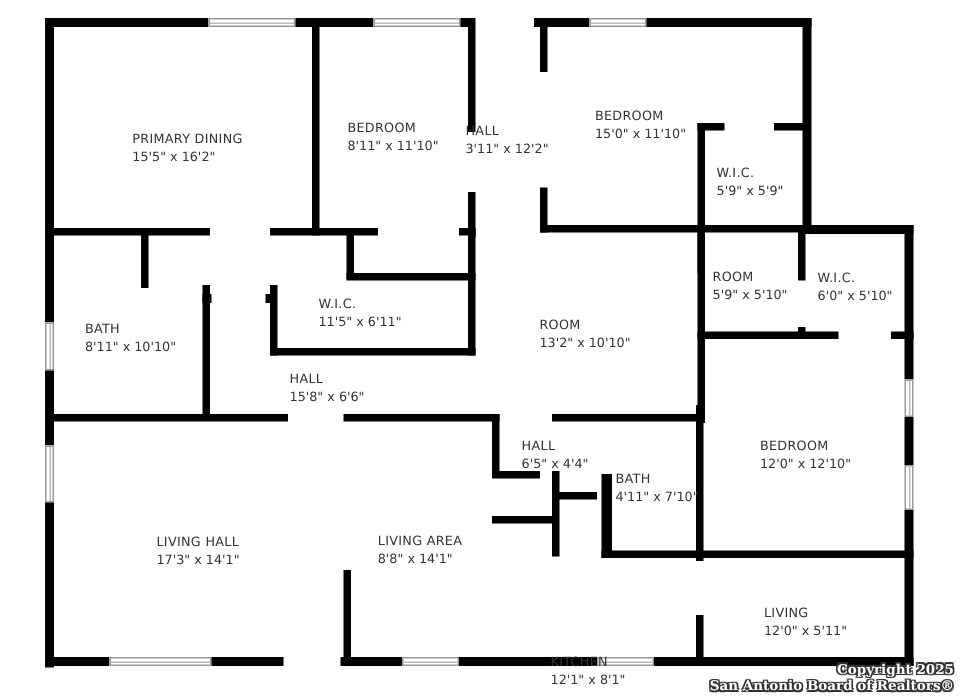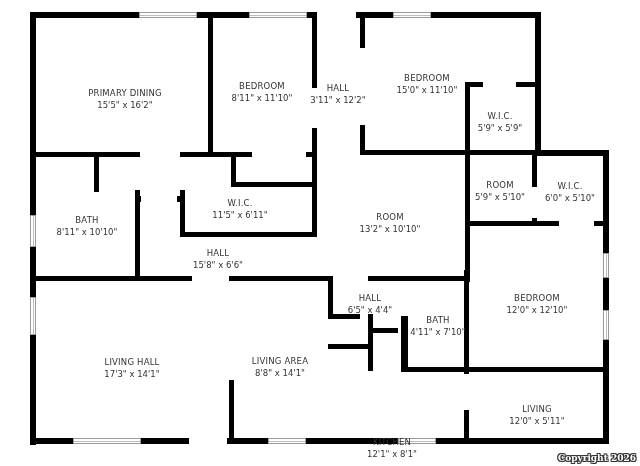--- a/index.html
+++ b/index.html
@@ -2,21 +2,21 @@
 <html><head>
 <meta charset="utf-8">
 <style>
   html, body { margin: 0; padding: 0; background: #ffffff; }
   body { width: 640px; height: 466px; position: relative; overflow: hidden; font-family: "DejaVu Sans", sans-serif; }
   .plan { position: absolute; left: 0; top: 0; width: 640px; height: 466px; }
   .w { position: absolute; background: #000; }
   .win { position: absolute; background: #fff; border: 1px solid #9a9a9a; box-sizing: border-box; }
   .win.h::after { content: ""; position: absolute; left: 0; right: 0; top: 50%; border-top: 1px solid #bbb; }
   .win.v::after { content: ""; position: absolute; top: 0; bottom: 0; left: 50%; border-left: 1px solid #bbb; }
-  .label { position: absolute; text-align: center; color: #333; font-size: 8.5px; line-height: 12px; transform: translateX(-50%); white-space: nowrap; }
+  .label { position: absolute; text-align: left; color: #333; font-size: 8.5px; line-height: 12px; transform: translateX(-50%); white-space: nowrap; }
   .label .name { display: block; letter-spacing: 0.2px; }
   .label .dim { display: block; }
   .copyright { position: absolute; right: 4px; bottom: 2px; text-align: right; font-family: "DejaVu Serif", serif; font-weight: bold; font-size: 9px; line-height: 11px; color: #fff;
     text-shadow: -1px -1px 0 #333, 1px -1px 0 #333, -1px 1px 0 #333, 1px 1px 0 #333, 0 1px 0 #333, 1px 0 0 #333, 0 -1px 0 #333, -1px 0 0 #333; }
 </style>
 </head>
 <body>
 
 <div class="plan">
 
@@ -174,14 +174,15 @@
 <div class="label" style="left:392px;top:396px;margin-top:40px;">
   <span class="name">KITCHEN</span>
   <span class="dim">12'1" x 8'1"</span>
 </div>
 <div class="label" style="left:537px;top:403px;">
   <span class="name">LIVING</span>
   <span class="dim">12'0" x 5'11"</span>
 </div>
 
 <div class="copyright">
-  <div>Copyright 2026</div>
+  <div>Copyright 2025</div>
+  <div>San Antonio Board of Realtors®</div>
 </div>
 
 </body></html>

